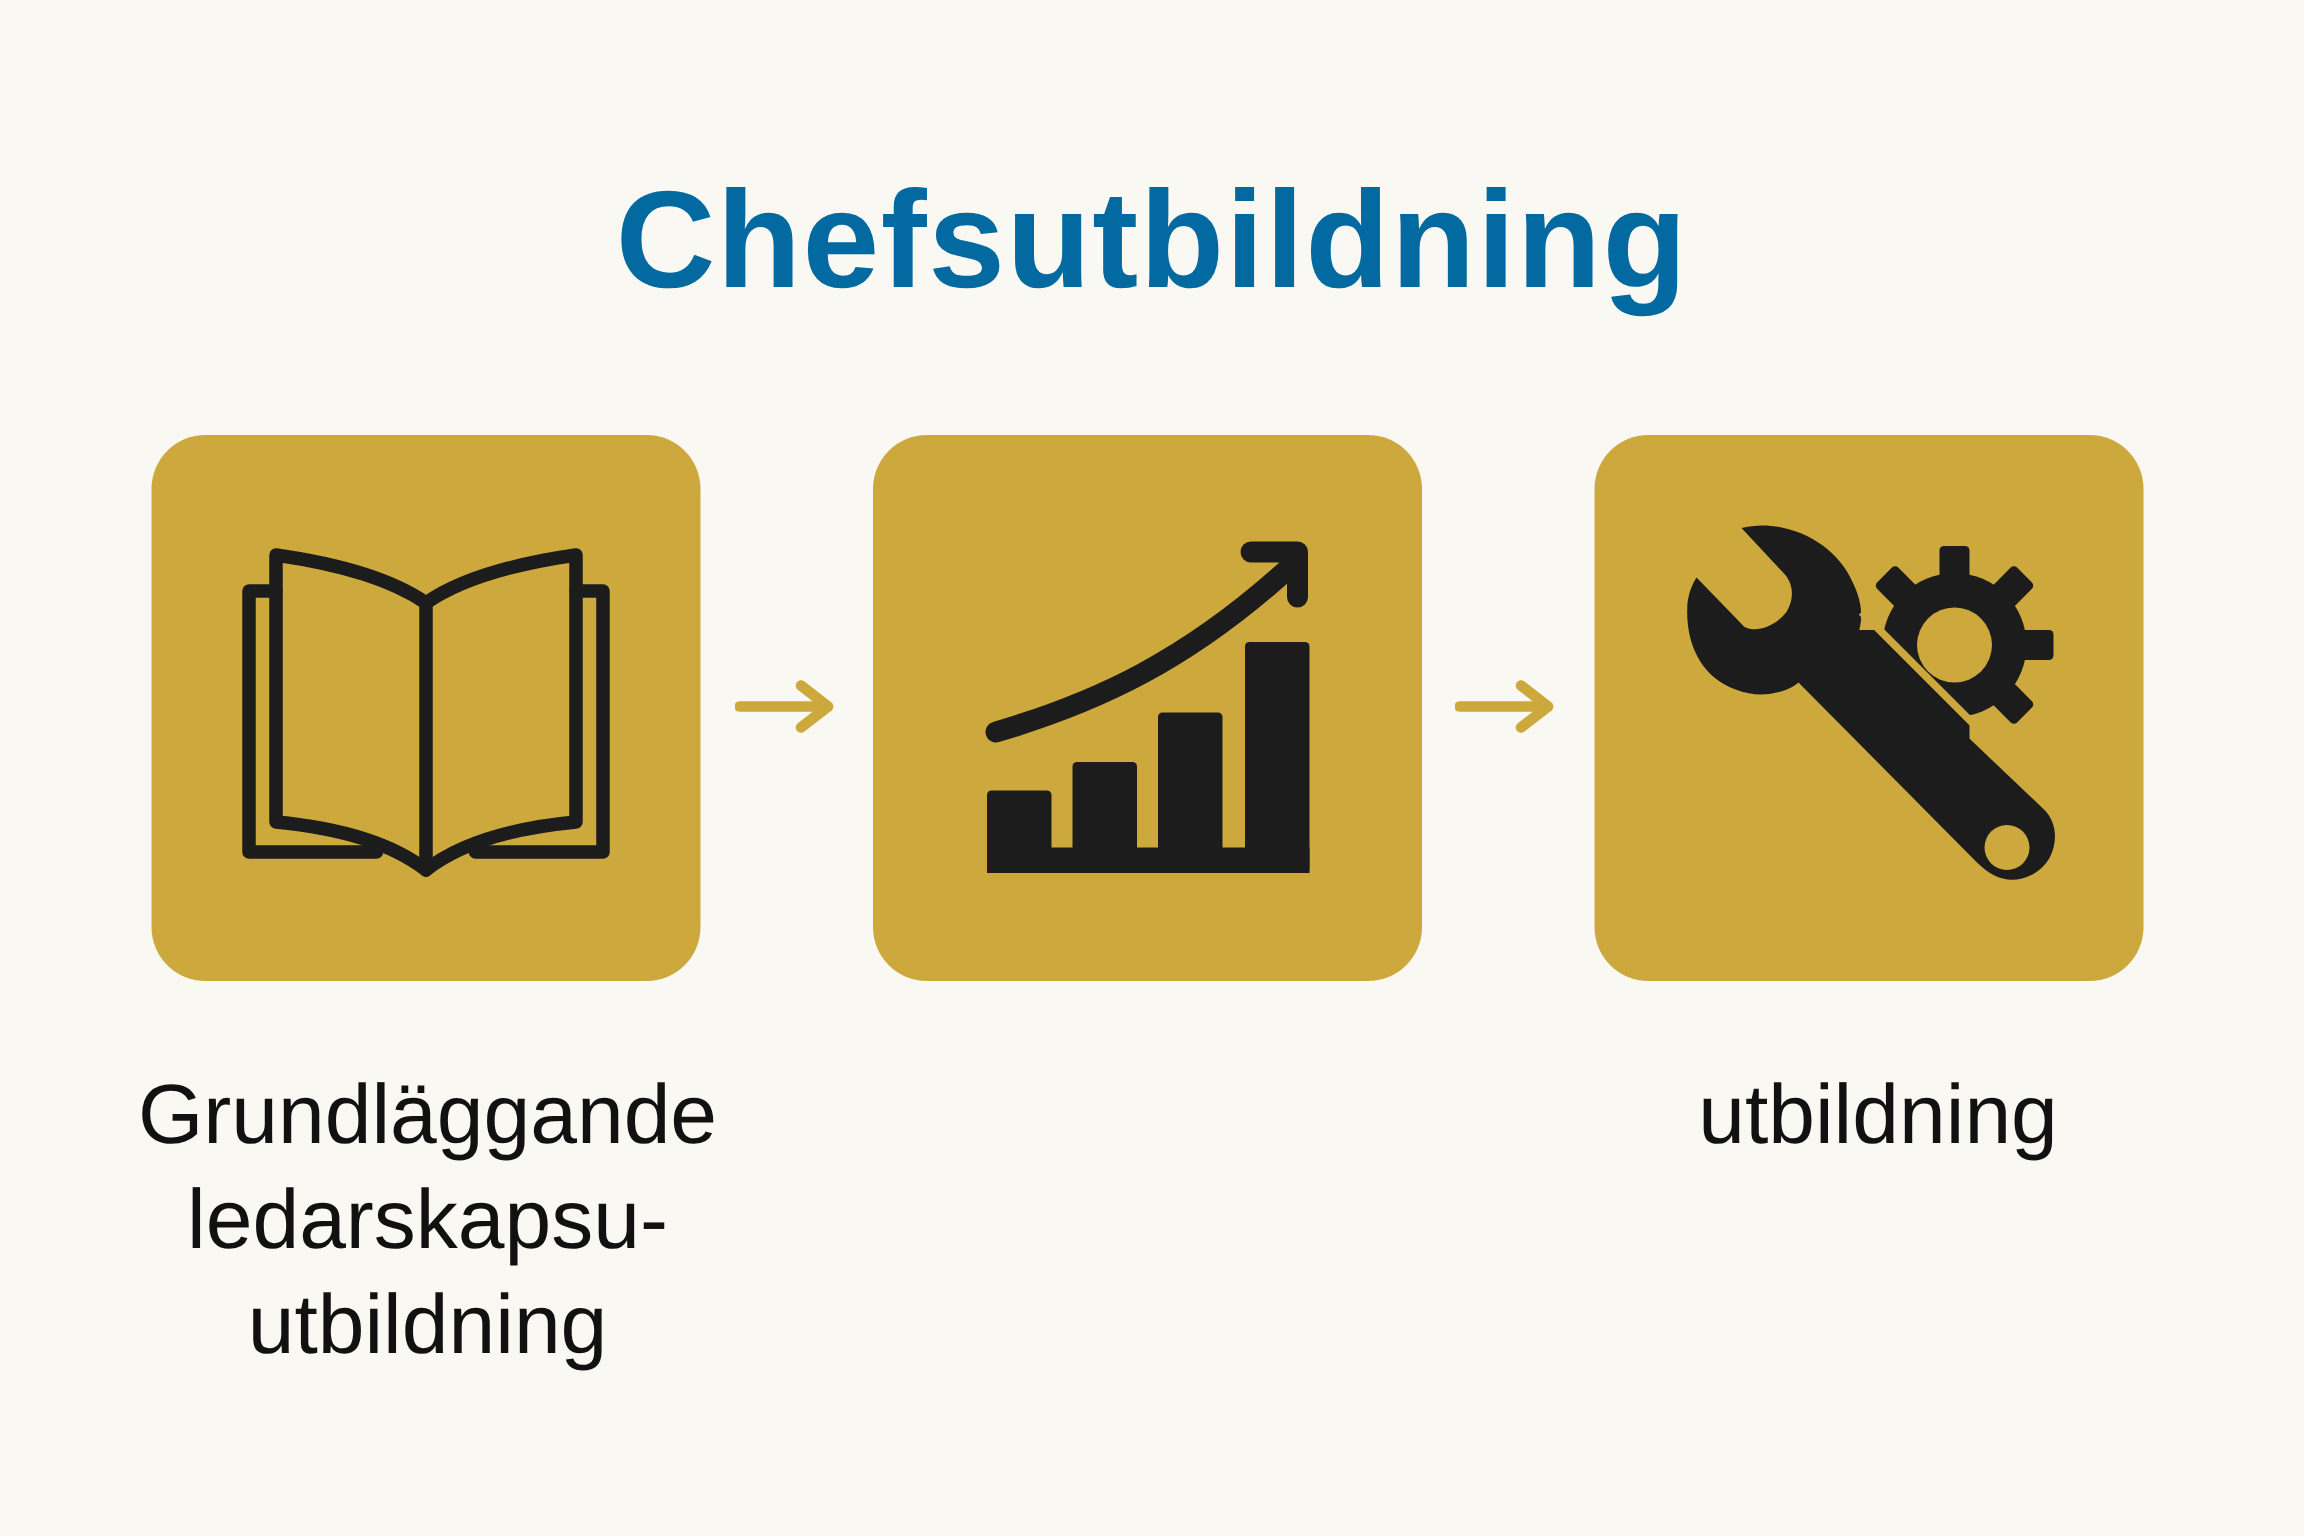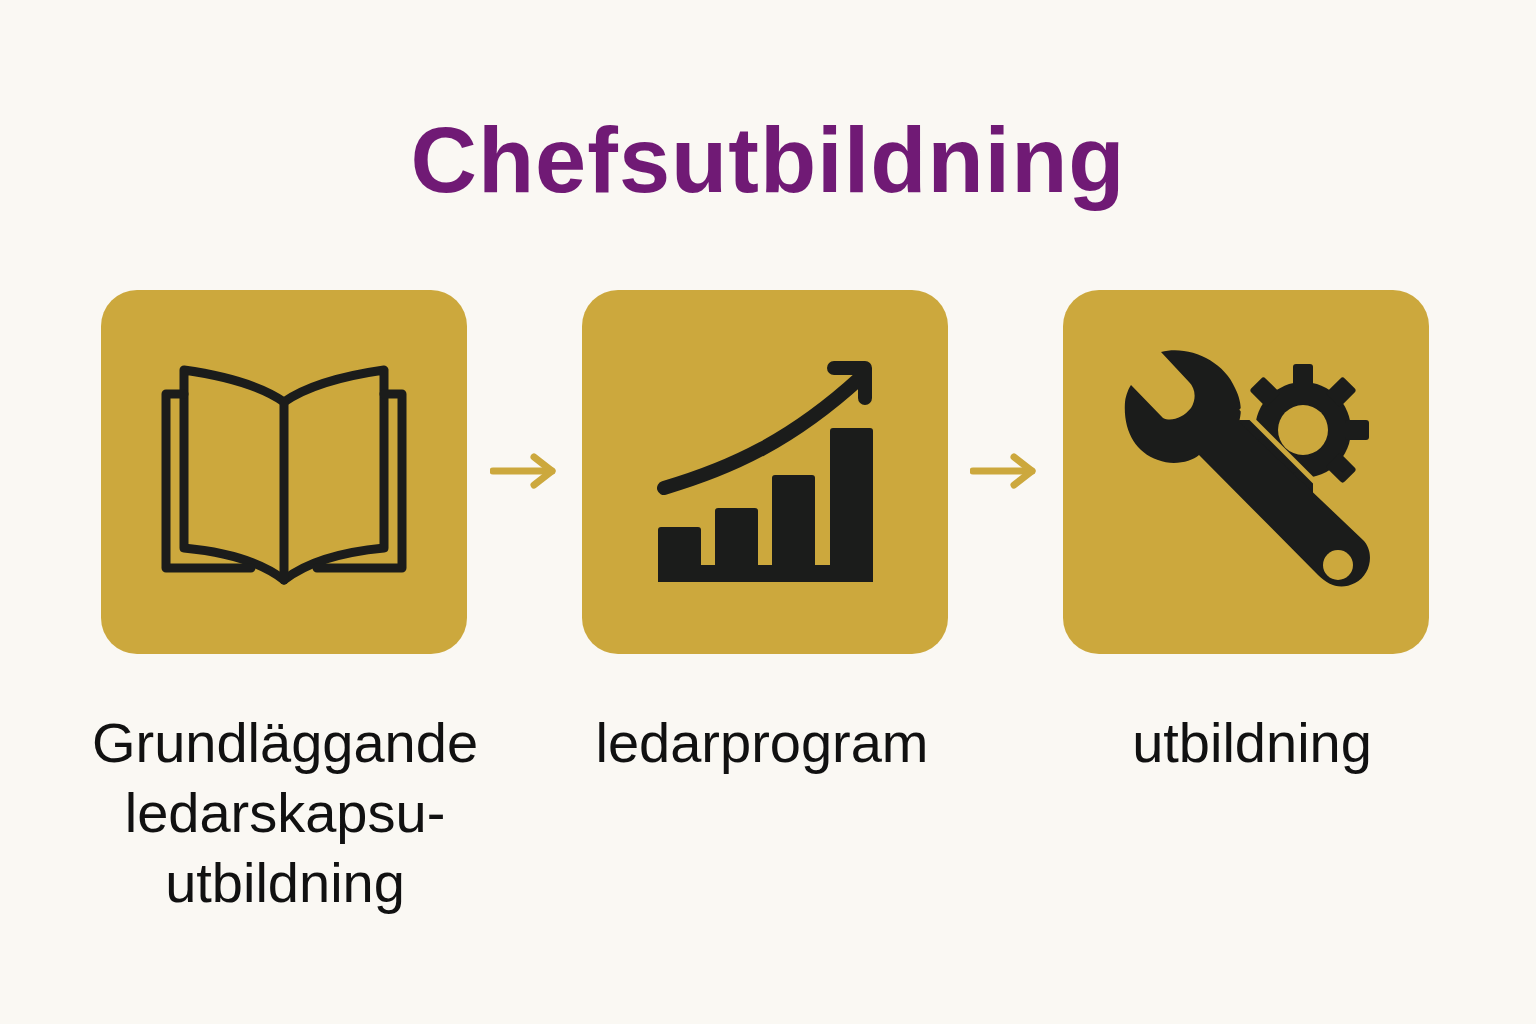--- a/index.html
+++ b/index.html
@@ -6,21 +6,21 @@
   body {
     width:1536px; height:1024px; overflow:hidden;
     background:#faf8f3;
     font-family:"Liberation Sans", sans-serif;
     color:#1b1c1b;
     position:relative;
   }
   .title {
     position:absolute; left:0; top:108px; width:1536px;
     text-align:center; font-size:92px; font-weight:bold;
-    letter-spacing:1px; color:#701a75;
+    letter-spacing:1px; color:#0369a1;
   }
   .tile {
     position:absolute; top:290px; width:366px; height:364px;
     background:#cca83d; border-radius:36px;
   }
   .tile svg { position:absolute; left:0; top:0; width:366px; height:364px; }
   .arrow { position:absolute; top:453px; width:70px; height:36px; }
   .label {
     position:absolute; top:708px; width:500px; text-align:center;
     font-size:56px; line-height:70px; color:#111;
@@ -101,17 +101,16 @@
     </g>
   </svg>
 </div>
 
 <div class="label" style="left:35px;">
   <span>Grundläggande</span>
   <span>ledarskapsu-</span>
   <span>utbildning</span>
 </div>
 <div class="label" style="left:512px;">
-  <span>ledarprogram</span>
 </div>
 <div class="label" style="left:1002px;">
   <span>utbildning</span>
 </div>
 
 </body></html>

